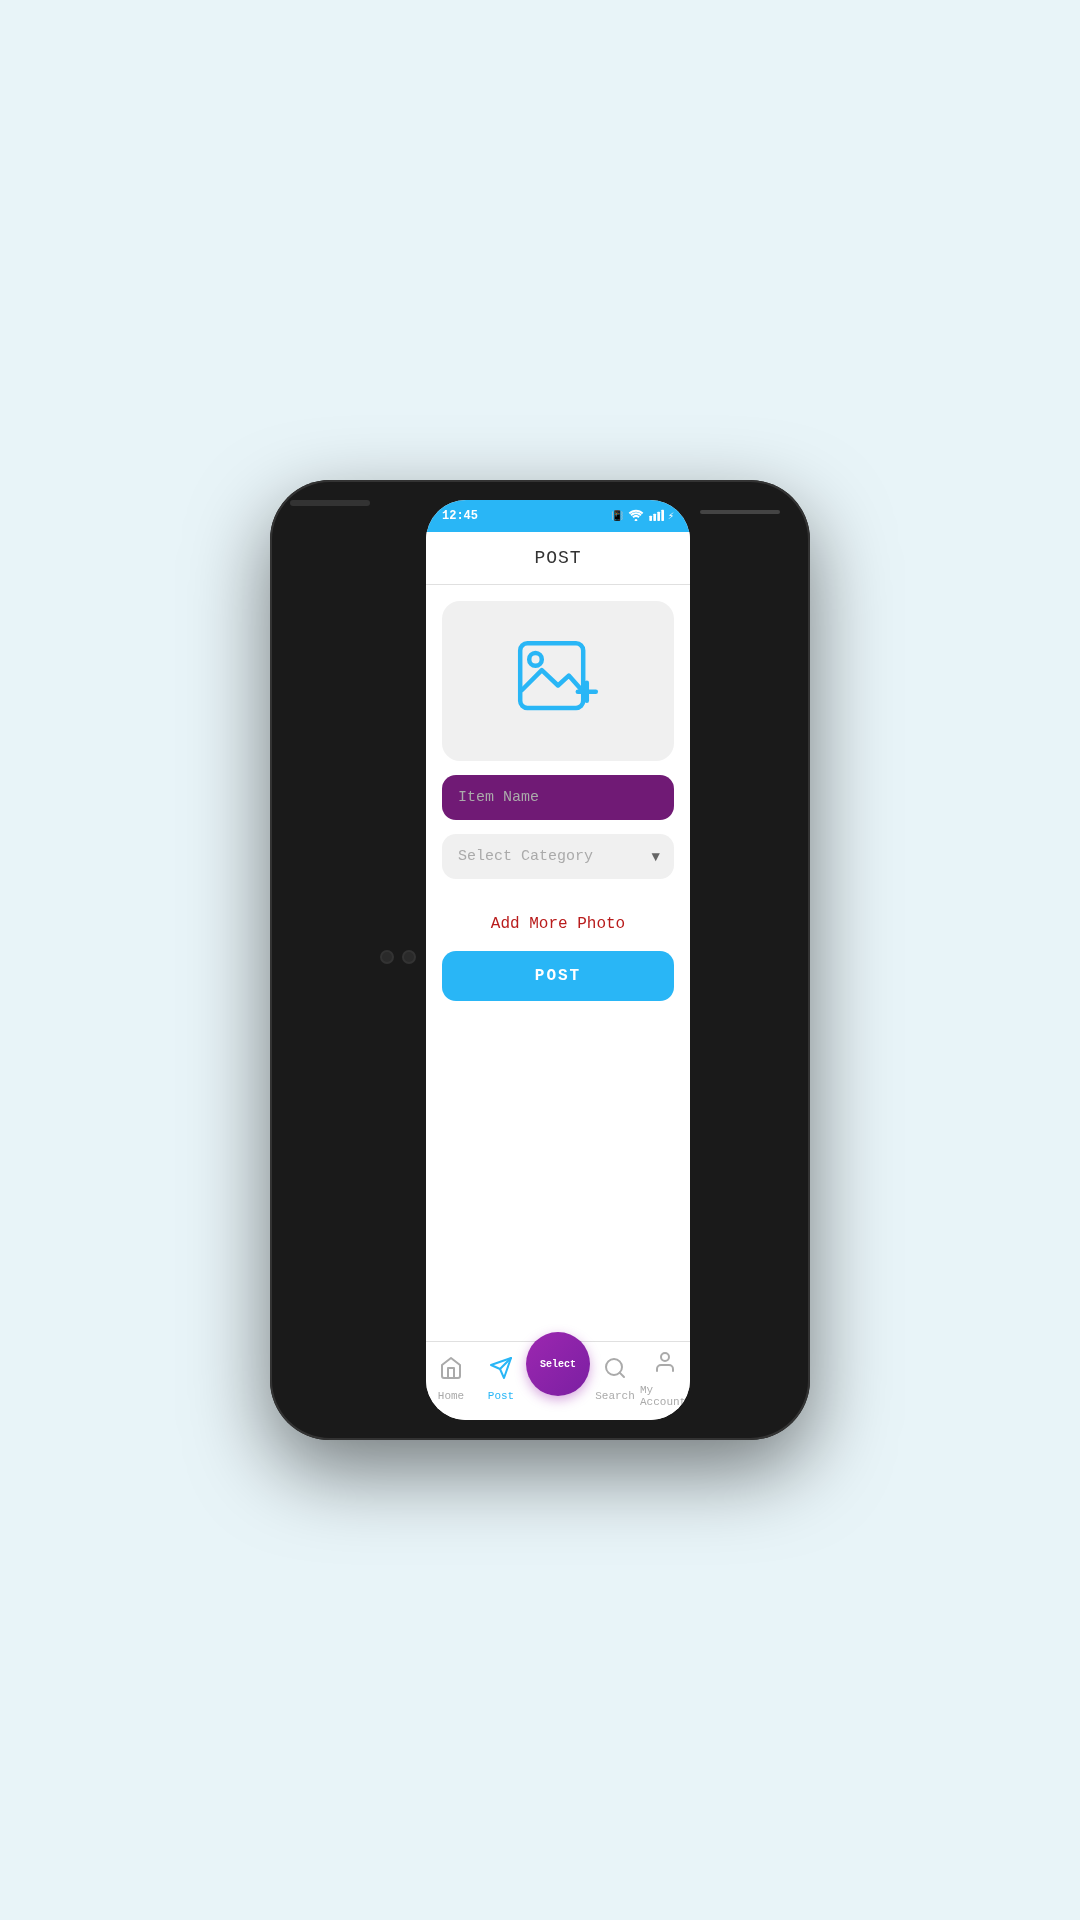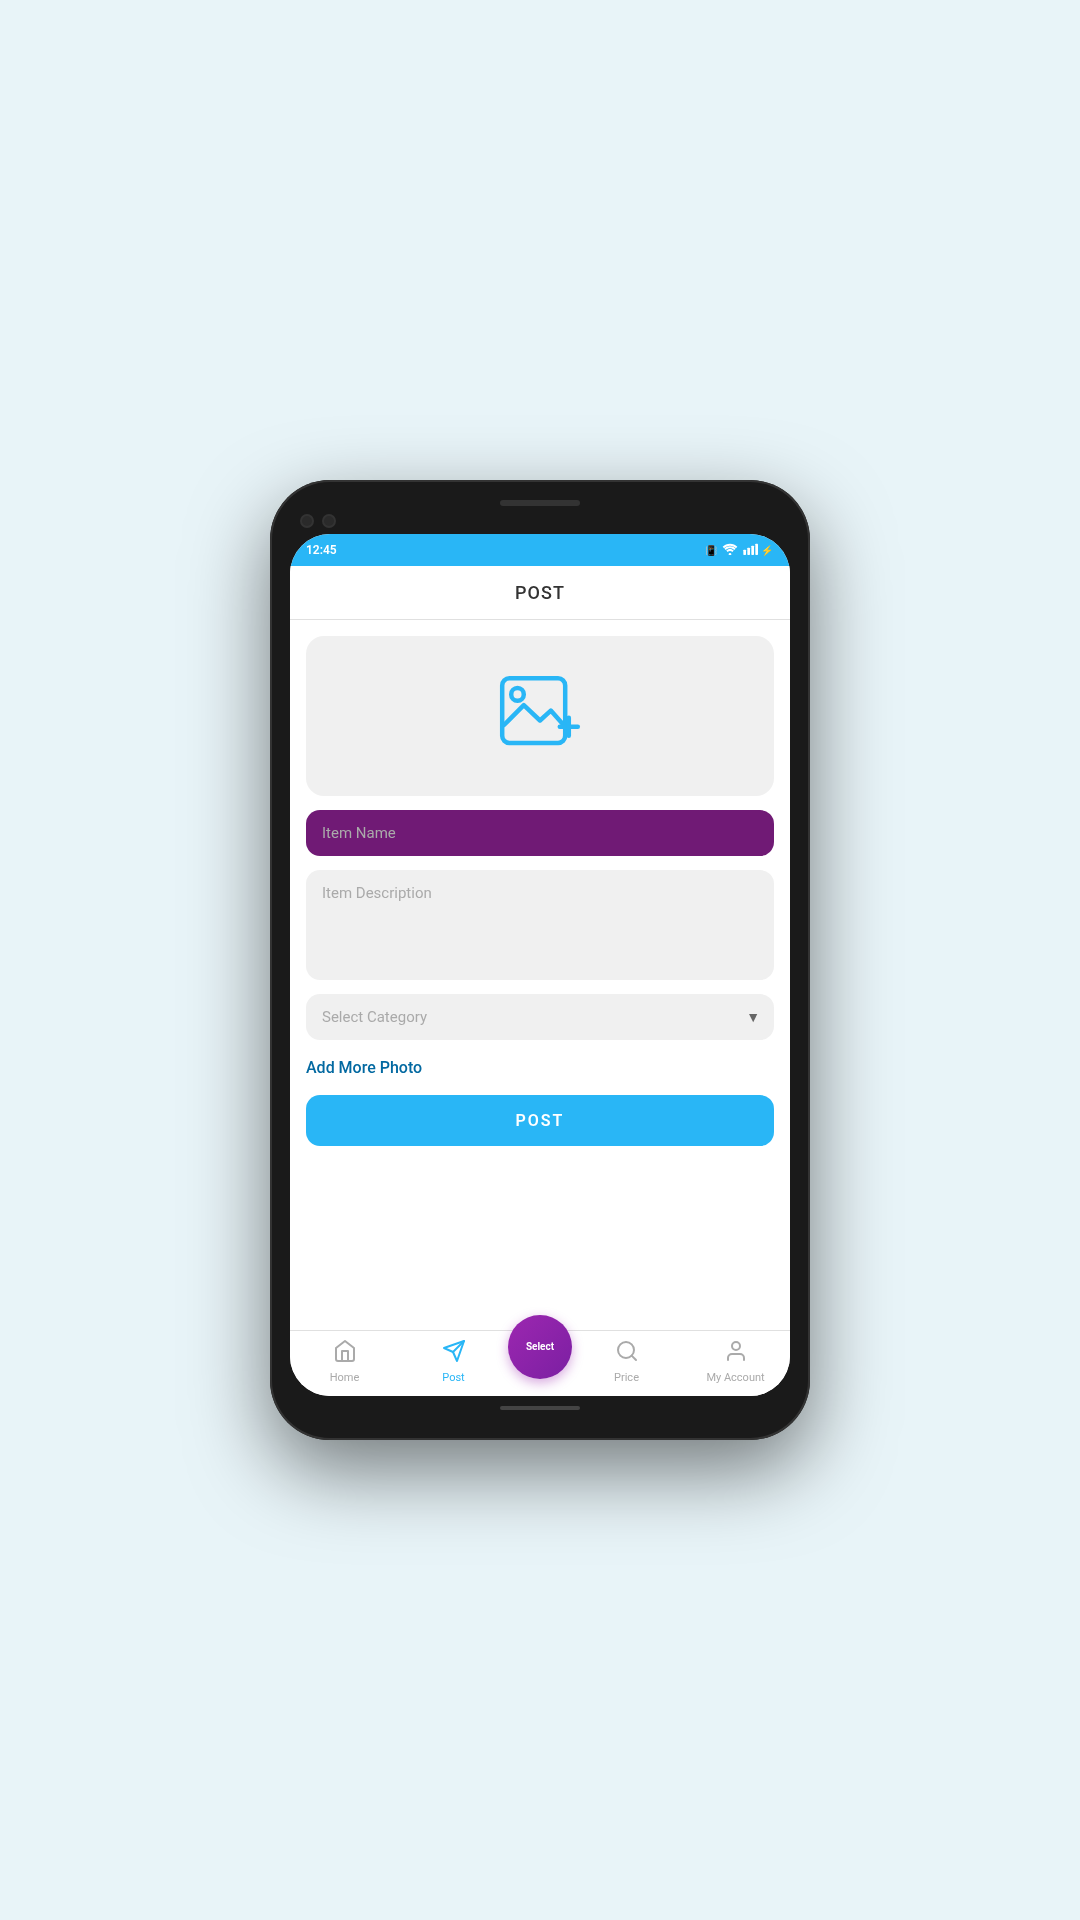--- a/index.html
+++ b/index.html
@@ -20,21 +20,21 @@
 
     .phone-frame {
       width: 540px;
       height: 960px;
       background: #1a1a1a;
       border-radius: 60px;
       padding: 20px;
       box-shadow: 0 30px 80px rgba(0,0,0,0.5), inset 0 0 0 2px #333;
       position: relative;
       display: flex;
-      flex-direction: column;
+      font-family: Liberation Mono, monospace;
     }
 
     .phone-notch-area {
       display: flex;
       justify-content: center;
       margin-bottom: 8px;
     }
 
     .phone-speaker {
       width: 80px;
@@ -197,26 +197,27 @@
       position: absolute;
       right: 14px;
       top: 50%;
       transform: translateY(-50%);
       color: #666;
       pointer-events: none;
       font-size: 14px;
     }
 
     .add-more-photo {
-      text-align: left;
-      color: #0369a1;
+      text-align: center;
+      color: #b91c1c;
       font-size: 16px;
       font-weight: 500;
       cursor: pointer;
       padding: 4px 0;
+      margin-top: 18px;
     }
 
     .post-button {
       background: #29b6f6;
       color: white;
       border: none;
       border-radius: 14px;
       padding: 16px;
       font-size: 16px;
       font-weight: 600;
@@ -353,21 +354,20 @@
 
             <polyline points="10,60 32,38 50,55 62,44 78,62" stroke="#29b6f6" stroke-width="5" fill="none" stroke-linejoin="round" stroke-linecap="round"></polyline>
 
             <line x1="72" y1="62" x2="92" y2="62" stroke="#29b6f6" stroke-width="5" stroke-linecap="round"></line>
             <line x1="82" y1="52" x2="82" y2="72" stroke="#29b6f6" stroke-width="5" stroke-linecap="round"></line>
           </svg>
         </div>
 
         <input type="text" class="input-field" placeholder="Item Name" style="">
 
-        <textarea class="textarea-field" placeholder="Item Description" style=""></textarea>
 
 
         <div class="select-wrapper">
           <select class="select-field">
             <option value="">Select Category</option>
             <option value="electronics">Electronics</option>
             <option value="clothing">Clothing</option>
             <option value="furniture">Furniture</option>
             <option value="vehicles">Vehicles</option>
             <option value="other">Other</option>
@@ -415,21 +415,21 @@
         <span style="font-size:10px; font-weight:bold;">Select</span>
       </div>
 
       <div class="nav-item">
         <span class="nav-icon">
           <svg width="24" height="24" viewBox="0 0 24 24" fill="none" stroke="#aaa" stroke-width="2" stroke-linecap="round" stroke-linejoin="round">
             <circle cx="11" cy="11" r="8"></circle>
             <line x1="21" y1="21" x2="16.65" y2="16.65"></line>
           </svg>
         </span>
-        <span class="nav-label">Price</span>
+        <span class="nav-label">Search</span>
       </div>
 
       <div class="nav-item">
         <span class="nav-icon">
           <svg width="24" height="24" viewBox="0 0 24 24" fill="none" stroke="#aaa" stroke-width="2" stroke-linecap="round" stroke-linejoin="round">
             <path d="M20 21v-2a4 4 0 0 0-4-4H8a4 4 0 0 0-4 4v2"></path>
             <circle cx="12" cy="7" r="4"></circle>
           </svg>
         </span>
         <span class="nav-label">My Account</span>

